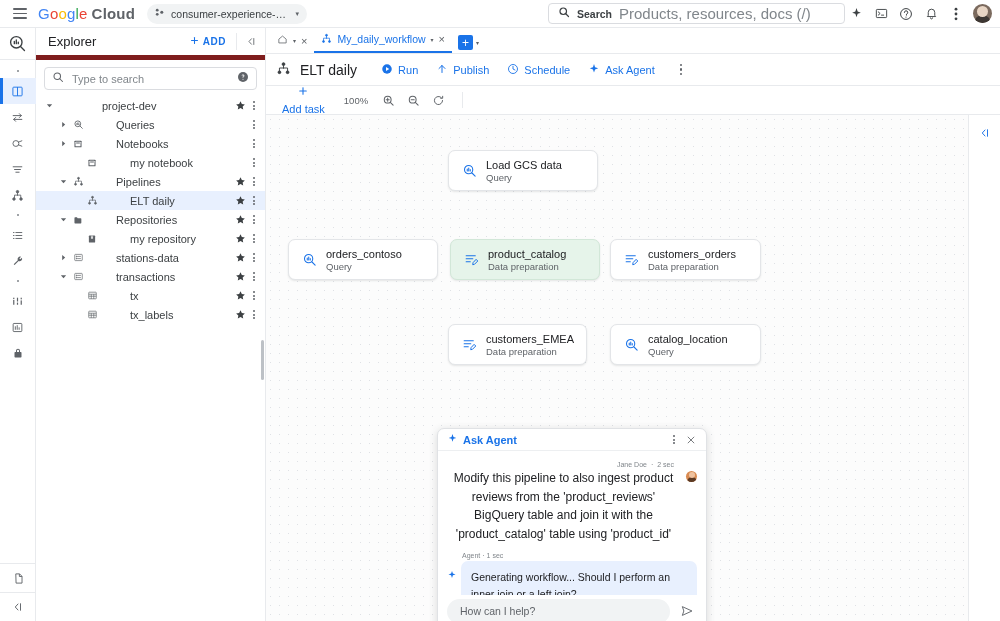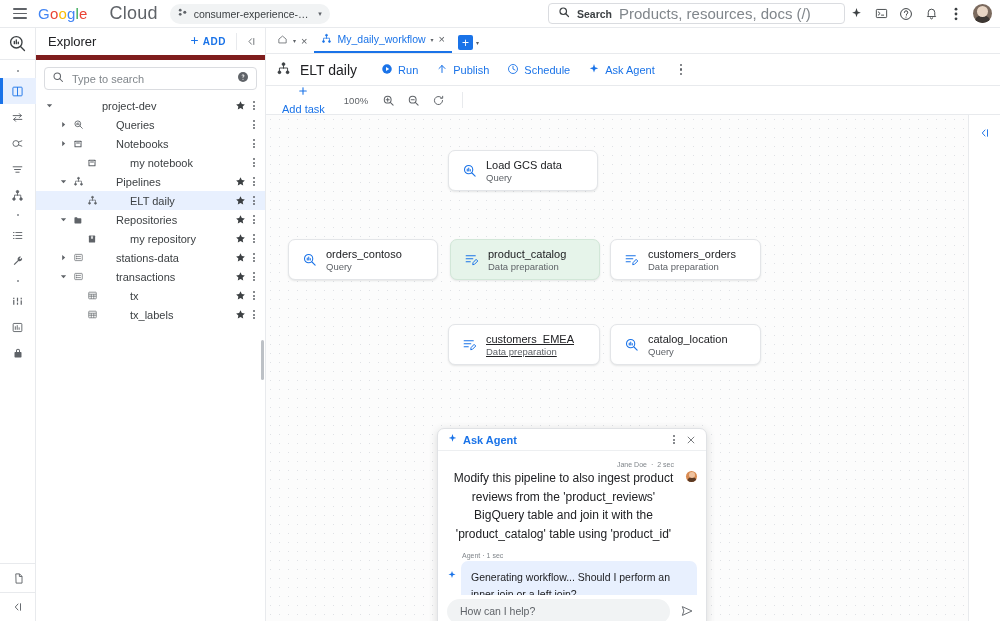--- a/index.html
+++ b/index.html
@@ -20,21 +20,21 @@
     background: #fff;
     border-bottom: 1px solid #e8eaed;
     padding: 0 8px;
   }
   .hamburger { width: 24px; height: 24px; display:flex; flex-direction:column;
     justify-content:center; align-items:center; gap:3px; cursor:pointer; margin-right:6px; }
   .hamburger span { display:block; width:14px; height:1.6px; background:#5f6368; border-radius:1px; }
   .brand { display:flex; align-items:baseline; font-size:15px; letter-spacing:.2px; margin-right:12px; }
   .brand .g1{color:#4285F4}.brand .g2{color:#EA4335}.brand .g3{color:#FBBC05}
   .brand .g4{color:#4285F4}.brand .g5{color:#34A853}.brand .g6{color:#EA4335}
-  .brand .cloud { color:#5f6368; margin-left:22px; font-size:18px; }
+  .brand .cloud { color:#5f6368; margin-left:4px; font-size:15px;font-weight:bold; }
   .proj-chip {
     display:flex; align-items:center; gap:6px;
     background:#f1f3f4; border-radius:12px; height:20px;
     padding:0 8px 0 7px; font-size:10.5px; color:#3c4043; cursor:pointer;
     max-width:160px;
   }
   .proj-chip .cap { flex:0 0 auto; }
   .proj-chip .nm { white-space:nowrap; overflow:hidden; text-overflow:ellipsis; }
   .proj-chip .car { font-size:7px; color:#5f6368; }
   .searchwrap { flex:1; display:flex; justify-content:flex-end; }
@@ -931,21 +931,21 @@
                     <line x1="3.5" y1="10.8" x2="14" y2="10.8"></line>
                     <line x1="3.5" y1="15.6" x2="10" y2="15.6"></line>
                     <path d="M19.8 12.2l2.2 2.2-5.4 5.4-2.7.5.5-2.7z" stroke-width="1.6" stroke-linejoin="round"></path>
                   </svg>
                 </div>
                 <div class="gn-txt">
                   <div class="gn-t">customers_orders</div>
                   <div class="gn-s">Data preparation</div>
                 </div>
               </div>
-              <div class="gnode" style="left: 182px; top: 209px; width: 152px; text-decoration: underline;">
+              <div class="gnode" style="left: 182px; top: 209px; width: 139px;">
                 <div class="gn-icon">
                   <svg width="15" height="15" viewBox="0 0 24 24" fill="none" stroke="#1a73e8" stroke-width="1.9" stroke-linecap="round">
                     <line x1="3.5" y1="6" x2="18" y2="6"></line>
                     <line x1="3.5" y1="10.8" x2="14" y2="10.8"></line>
                     <line x1="3.5" y1="15.6" x2="10" y2="15.6"></line>
                     <path d="M19.8 12.2l2.2 2.2-5.4 5.4-2.7.5.5-2.7z" stroke-width="1.6" stroke-linejoin="round"></path>
                   </svg>
                 </div>
                 <div class="gn-txt">
                   <div class="gn-t">customers_EMEA</div>

